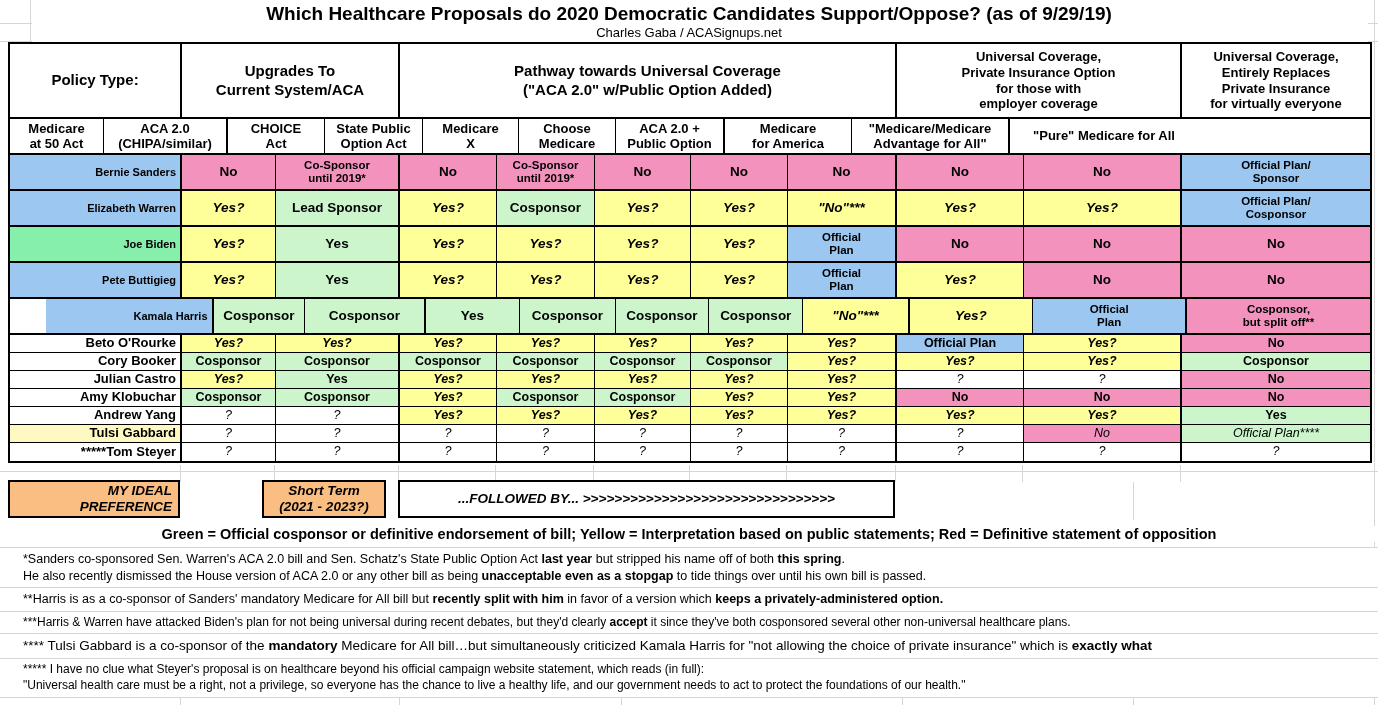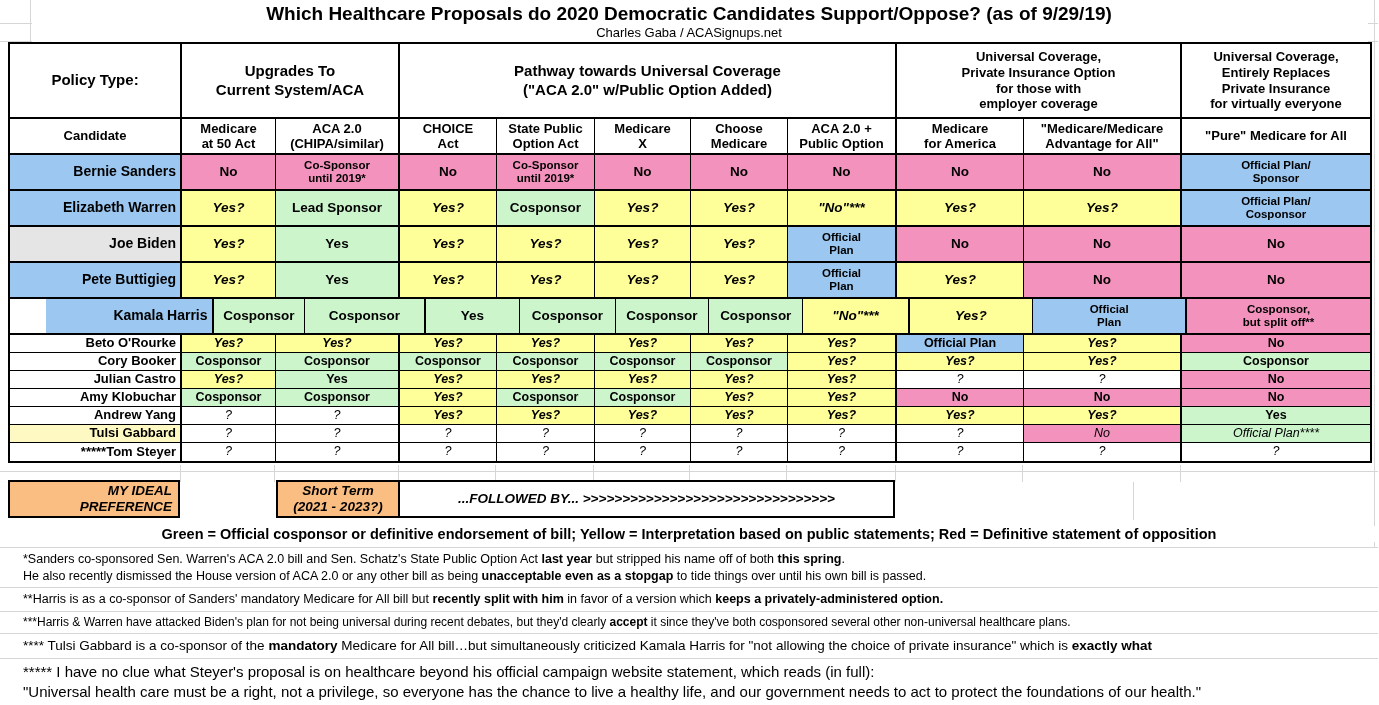--- a/index.html
+++ b/index.html
@@ -21,21 +21,21 @@
   .cell.last{border-right:none;}
   .r-policy{height:75px;}
   .r-chdr{height:36px;}
   .row-large{height:36px;}
   .row-small{height:18px;}
   .hdr-policy{font-size:15px;font-weight:bold;}
   .hdr-group{font-size:15px;font-weight:bold;line-height:1.25;}
   .hdr-group-sm{font-size:13px;font-weight:bold;line-height:1.2;}
   .hdr-col{font-size:13px;font-weight:bold;line-height:1.18;}
   .cand{justify-content:flex-end;text-align:right;padding-right:4px;font-weight:bold;}
-  .row-large .cand{font-size:14px;}
+  .row-large .cand{font-size:11px;}
   .row-small .cand{font-size:13px;}
   .v{font-weight:bold;}
   .row-large .v{font-size:13.5px;}
   .row-small .v{font-size:12.5px;}
   .s-bi{font-style:italic;}
   .s-i{font-weight:normal;font-style:italic;}
   .row-large .s-sm{font-size:11.5px;line-height:1.15;}
   .prefband{position:relative;height:38px;margin-top:17px;}
   .prefbox{position:absolute;top:0;height:38px;box-sizing:border-box;border:2px solid #000;
            display:flex;align-items:center;justify-content:center;text-align:center;
@@ -90,21 +90,20 @@
           <div class="cell hdr-group-sm thick" style="width: 285px; background: rgb(255, 255, 255);">Universal Coverage,
 Private Insurance Option
 for those with
 employer coverage</div>
           <div class="cell hdr-group-sm last" style="width: 188px; background: rgb(255, 255, 255);">Universal Coverage,
 Entirely Replaces
 Private Insurance
 for virtually everyone</div>
         </div>
         <div class="trow r-chdr">
-          <div class="cell hdr-col thick" style="width: 172px; background: rgb(255, 255, 255);">Candidate</div>
           <div class="cell hdr-col" style="width: 94px; background: rgb(255, 255, 255);">Medicare
 at 50 Act</div>
           <div class="cell hdr-col thick" style="width: 124px; background: rgb(255, 255, 255);">ACA 2.0
 (CHIPA/similar)</div>
           <div class="cell hdr-col" style="width: 97px; background: rgb(255, 255, 255);">CHOICE
 Act</div>
           <div class="cell hdr-col" style="width: 98px; background: rgb(255, 255, 255);">State Public
 Option Act</div>
           <div class="cell hdr-col" style="width: 96px; background: rgb(255, 255, 255);">Medicare
 X</div>
@@ -142,21 +141,21 @@
           <div class="cell v" style="width: 98px; background: rgb(204, 245, 204);">Cosponsor</div>
           <div class="cell v s-bi" style="width: 96px; background: rgb(255, 255, 153);">Yes?</div>
           <div class="cell v s-bi" style="width: 97px; background: rgb(255, 255, 153);">Yes?</div>
           <div class="cell v s-bi thick" style="width: 109px; background: rgb(255, 255, 153);">"No"***</div>
           <div class="cell v s-bi" style="width: 127px; background: rgb(255, 255, 153);">Yes?</div>
           <div class="cell v s-bi thick" style="width: 158px; background: rgb(255, 255, 153);">Yes?</div>
           <div class="cell v s-sm last" style="width: 188px; background: rgb(155, 199, 240);">Official Plan/
 Cosponsor</div>
         </div>
         <div class="trow row-large">
-          <div class="cell cand thick" style="width: 172px; background: #e5e5e5;">Joe Biden</div>
+          <div class="cell cand thick" style="width: 172px; background: #86efac;">Joe Biden</div>
           <div class="cell v s-bi" style="width: 94px; background: rgb(255, 255, 153);">Yes?</div>
           <div class="cell v thick" style="width: 124px; background: rgb(204, 245, 204);">Yes</div>
           <div class="cell v s-bi" style="width: 97px; background: rgb(255, 255, 153);">Yes?</div>
           <div class="cell v s-bi" style="width: 98px; background: rgb(255, 255, 153);">Yes?</div>
           <div class="cell v s-bi" style="width: 96px; background: rgb(255, 255, 153);">Yes?</div>
           <div class="cell v s-bi" style="width: 97px; background: rgb(255, 255, 153);">Yes?</div>
           <div class="cell v s-sm thick" style="width: 109px; background: rgb(155, 199, 240);">Official
 Plan</div>
           <div class="cell v" style="width: 127px; background: rgb(244, 146, 190);">No</div>
           <div class="cell v thick" style="width: 158px; background: rgb(244, 146, 190);">No</div>
@@ -279,38 +278,38 @@
           <div class="cell v s-i" style="width: 97px; background: rgb(255, 255, 255);">?</div>
           <div class="cell v s-i thick" style="width: 109px; background: rgb(255, 255, 255);">?</div>
           <div class="cell v s-i" style="width: 127px; background: rgb(255, 255, 255);">?</div>
           <div class="cell v s-i thick" style="width: 158px; background: rgb(255, 255, 255);">?</div>
           <div class="cell v s-i last" style="width: 188px; background: rgb(255, 255, 255);">?</div>
         </div>
       </div>
     <div class="prefband">
         <div class="prefbox align-right" style="left: 8px; width: 172px; background: rgb(251, 190, 130);">MY IDEAL
 PREFERENCE</div>
-        <div class="prefbox" style="left: 276px; width: 124px; background: rgb(251, 190, 130);">Short Term
+        <div class="prefbox" style="left: 262px; width: 124px; background: rgb(251, 190, 130);">Short Term
 (2021 - 2023?)</div>
         <div class="prefbox" style="left: 398px; width: 497px; background: rgb(255, 255, 255);">...FOLLOWED BY... &gt;&gt;&gt;&gt;&gt;&gt;&gt;&gt;&gt;&gt;&gt;&gt;&gt;&gt;&gt;&gt;&gt;&gt;&gt;&gt;&gt;&gt;&gt;&gt;&gt;&gt;&gt;&gt;&gt;&gt;&gt;&gt;</div>
       </div>
     <div class="legend">Green = Official cosponsor or definitive endorsement of bill; Yellow = Interpretation based on public statements; Red = Definitive statement of opposition</div>
     <div class="footnotes">
         <div class="fblock" style="font-size: 12.5px;">
           <div class="fline"><span>*Sanders co-sponsored Sen. Warren's ACA 2.0 bill and Sen. Schatz's State Public Option Act </span><span class="fb">last year</span><span> but stripped his name off of both </span><span class="fb">this spring</span><span>.</span></div>
           <div class="fline"><span>He also recently dismissed the House version of ACA 2.0 or any other bill as being </span><span class="fb">unacceptable even as a stopgap</span><span> to tide things over until his own bill is passed.</span></div>
         </div>
         <div class="fblock" style="font-size: 12.5px;">
           <div class="fline"><span>**Harris is as a co-sponsor of Sanders' mandatory Medicare for All bill but </span><span class="fb">recently split with him</span><span> in favor of a version which </span><span class="fb">keeps a privately-administered option.</span></div>
         </div>
         <div class="fblock" style="font-size: 12px;">
           <div class="fline"><span>***Harris &amp; Warren have attacked Biden's plan for not being universal during recent debates, but they'd clearly </span><span class="fb">accept</span><span> it since they've both cosponsored several other non-universal healthcare plans.</span></div>
         </div>
         <div class="fblock" style="font-size: 13.5px;">
           <div class="fline"><span>**** Tulsi Gabbard is a co-sponsor of the </span><span class="fb">mandatory</span><span> Medicare for All bill…but simultaneously criticized Kamala Harris for "not allowing the choice of private insurance" which is </span><span class="fb">exactly what</span></div>
         </div>
-        <div class="fblock" style="font-size: 15px;">
+        <div class="fblock" style="font-size: 12px;">
           <div class="fline"><span>***** I have no clue what Steyer's proposal is on healthcare beyond his official campaign website statement, which reads (in full):</span></div>
           <div class="fline"><span>"Universal health care must be a right, not a privilege, so everyone has the chance to live a healthy life, and our government needs to act to protect the foundations of our health."</span></div>
         </div>
       </div>
   </div>
 </div>
 
 </body></html>

